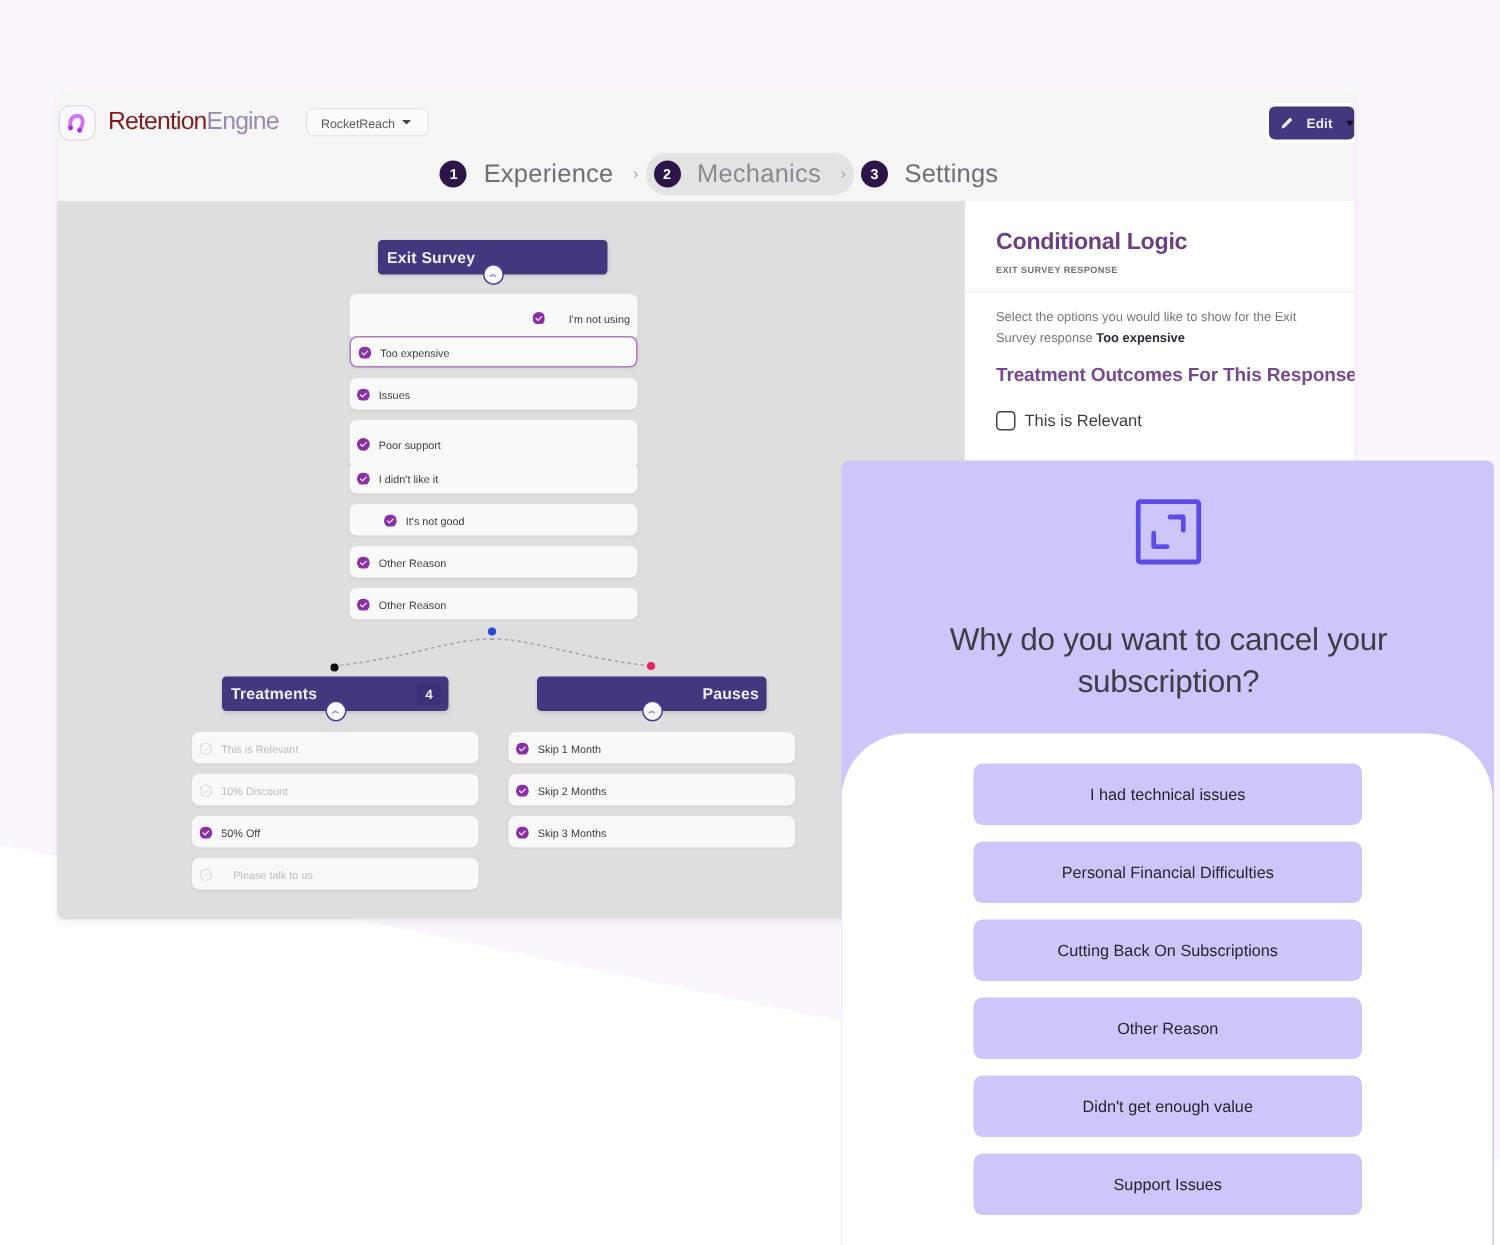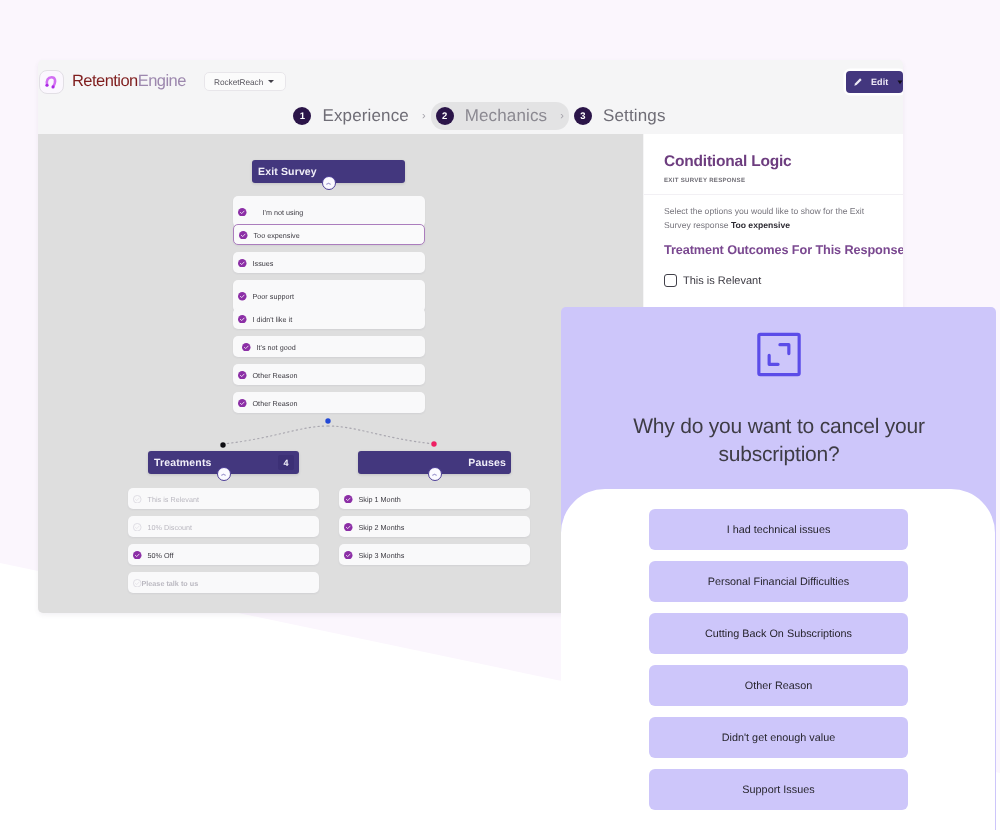--- a/index.html
+++ b/index.html
@@ -140,21 +140,21 @@
       </svg>
       <div id="flow-nodes">
           <div class="node-head" style="left: 214px; top: 26px; width: 153px; height: 23px; padding: 0px 5px 0px 6px; box-sizing: border-box;">
             <span class="t">Exit Survey</span>
           </div>
           <div class="badge-circle" style="left: 283.5px; top: 42px;">
             <svg width="7" height="7" viewBox="0 0 10 10" style="display:block">
               <path d="M2.4 6.1 L5 4.5 L7.6 6.1" fill="none" stroke="#9f98cf" stroke-width="1.5" stroke-linecap="round" stroke-linejoin="round"></path>
             </svg>
           </div>
-          <div class="opt-row" style="left: 195px; top: 62px; width: 192px; height: 31px; padding: 0px 5px; gap: 16px; box-sizing: border-box;">
+          <div class="opt-row" style="left: 195px; top: 62px; width: 192px; height: 31px; padding: 0px 5px; gap: 16px; box-sizing: border-box; justify-content: flex-end;">
             <span class="ic">
               <svg width="8.5" height="8.5" viewBox="0 0 12 12">
                 <circle cx="6" cy="6" r="6" fill="#8c2fa6"></circle>
                 <path d="M3.4 6.1 L5.2 7.9 L8.6 4.4" fill="none" stroke="#fff" stroke-width="1.1" stroke-linecap="round" stroke-linejoin="round"></path>
               </svg>
             </span>
             <span class="tx">I'm not using</span>
           </div>
           <div class="opt-row sel" style="left: 195px; top: 90px; width: 192px; height: 21px; padding: 0px 5px; gap: 6px; box-sizing: border-box;">
             <span class="ic">
@@ -185,21 +185,21 @@
           </div>
           <div class="opt-row" style="left: 195px; top: 174px; width: 192px; height: 21px; padding: 0px 5px; gap: 6px; box-sizing: border-box;">
             <span class="ic">
               <svg width="8.5" height="8.5" viewBox="0 0 12 12">
                 <circle cx="6" cy="6" r="6" fill="#8c2fa6"></circle>
                 <path d="M3.4 6.1 L5.2 7.9 L8.6 4.4" fill="none" stroke="#fff" stroke-width="1.1" stroke-linecap="round" stroke-linejoin="round"></path>
               </svg>
             </span>
             <span class="tx">I didn't like it</span>
           </div>
-          <div class="opt-row" style="left: 195px; top: 202px; width: 192px; height: 21px; padding: 0px 9px; gap: 6px; box-sizing: border-box;">
+          <div class="opt-row" style="left: 195px; top: 202px; width: 192px; height: 21px; padding: 0px 23px; gap: 6px; box-sizing: border-box;">
             <span class="ic">
               <svg width="8.5" height="8.5" viewBox="0 0 12 12">
                 <circle cx="6" cy="6" r="6" fill="#8c2fa6"></circle>
                 <path d="M3.4 6.1 L5.2 7.9 L8.6 4.4" fill="none" stroke="#fff" stroke-width="1.1" stroke-linecap="round" stroke-linejoin="round"></path>
               </svg>
             </span>
             <span class="tx">It's not good</span>
           </div>
           <div class="opt-row" style="left: 195px; top: 230px; width: 192px; height: 21px; padding: 0px 5px; gap: 6px; box-sizing: border-box;">
             <span class="ic">
@@ -248,21 +248,21 @@
           </div>
           <div class="opt-row" style="left: 90px; top: 410px; width: 191px; height: 21px; padding: 0px 5px; gap: 6px; box-sizing: border-box;">
             <span class="ic">
               <svg width="8.5" height="8.5" viewBox="0 0 12 12">
                 <circle cx="6" cy="6" r="6" fill="#8c2fa6"></circle>
                 <path d="M3.4 6.1 L5.2 7.9 L8.6 4.4" fill="none" stroke="#fff" stroke-width="1.1" stroke-linecap="round" stroke-linejoin="round"></path>
               </svg>
             </span>
             <span class="tx">50% Off</span>
           </div>
-          <div class="opt-row off" style="left: 90px; top: 438px; width: 191px; height: 21px; padding: 0px 5px; gap: 0; box-sizing: border-box; font-weight: bold;">
+          <div class="opt-row off" style="left: 90px; top: 438px; width: 191px; height: 21px; padding: 0px 5px; gap: 14px; box-sizing: border-box;">
             <span class="ic">
               <svg width="8.5" height="8.5" viewBox="0 0 12 12">
                 <circle cx="6" cy="6" r="5.4" fill="none" stroke="#dbd9e0" stroke-width="1.2"></circle>
                 <path d="M3.4 6.1 L5.2 7.9 L8.6 4.4" fill="none" stroke="#e4e2e8" stroke-width="1.1" stroke-linecap="round" stroke-linejoin="round"></path>
               </svg>
             </span>
             <span class="tx">Please talk to us</span>
           </div>
           <div class="node-head" style="left: 320px; top: 317px; width: 153px; height: 23px; padding: 0px 5px 0px 6px; box-sizing: border-box; justify-content: flex-end;">
             <span class="t">Pauses</span>

